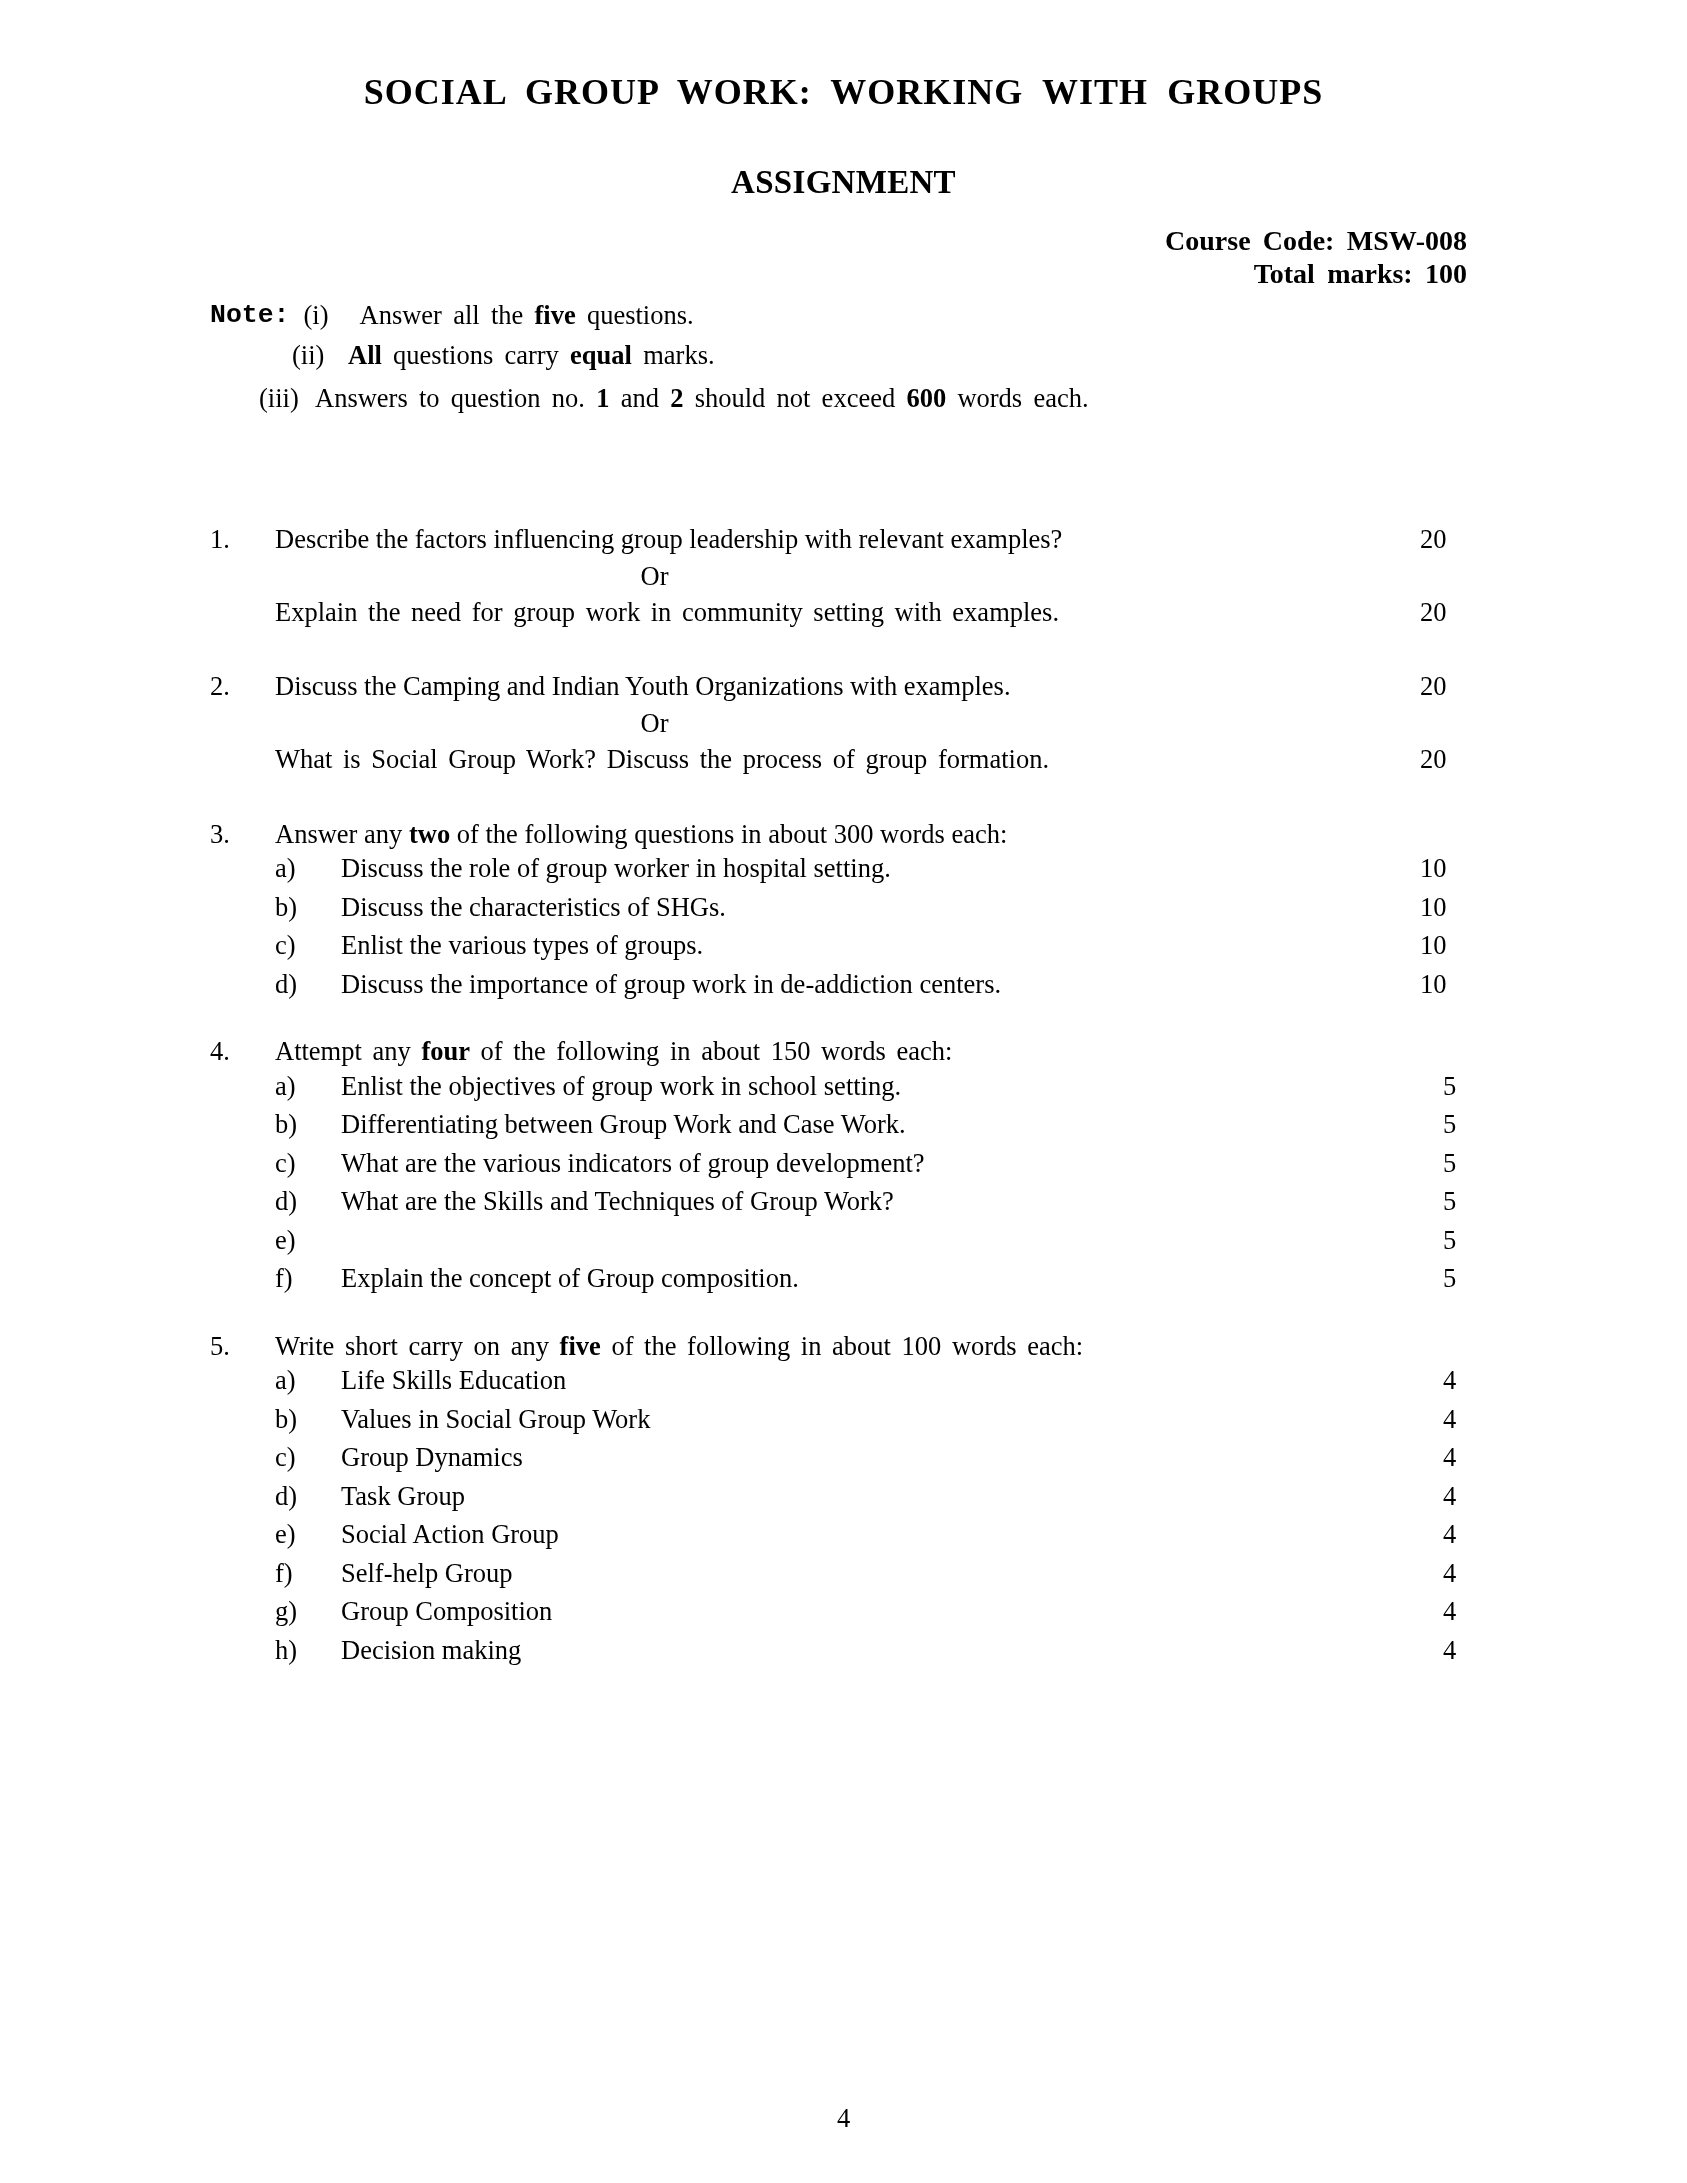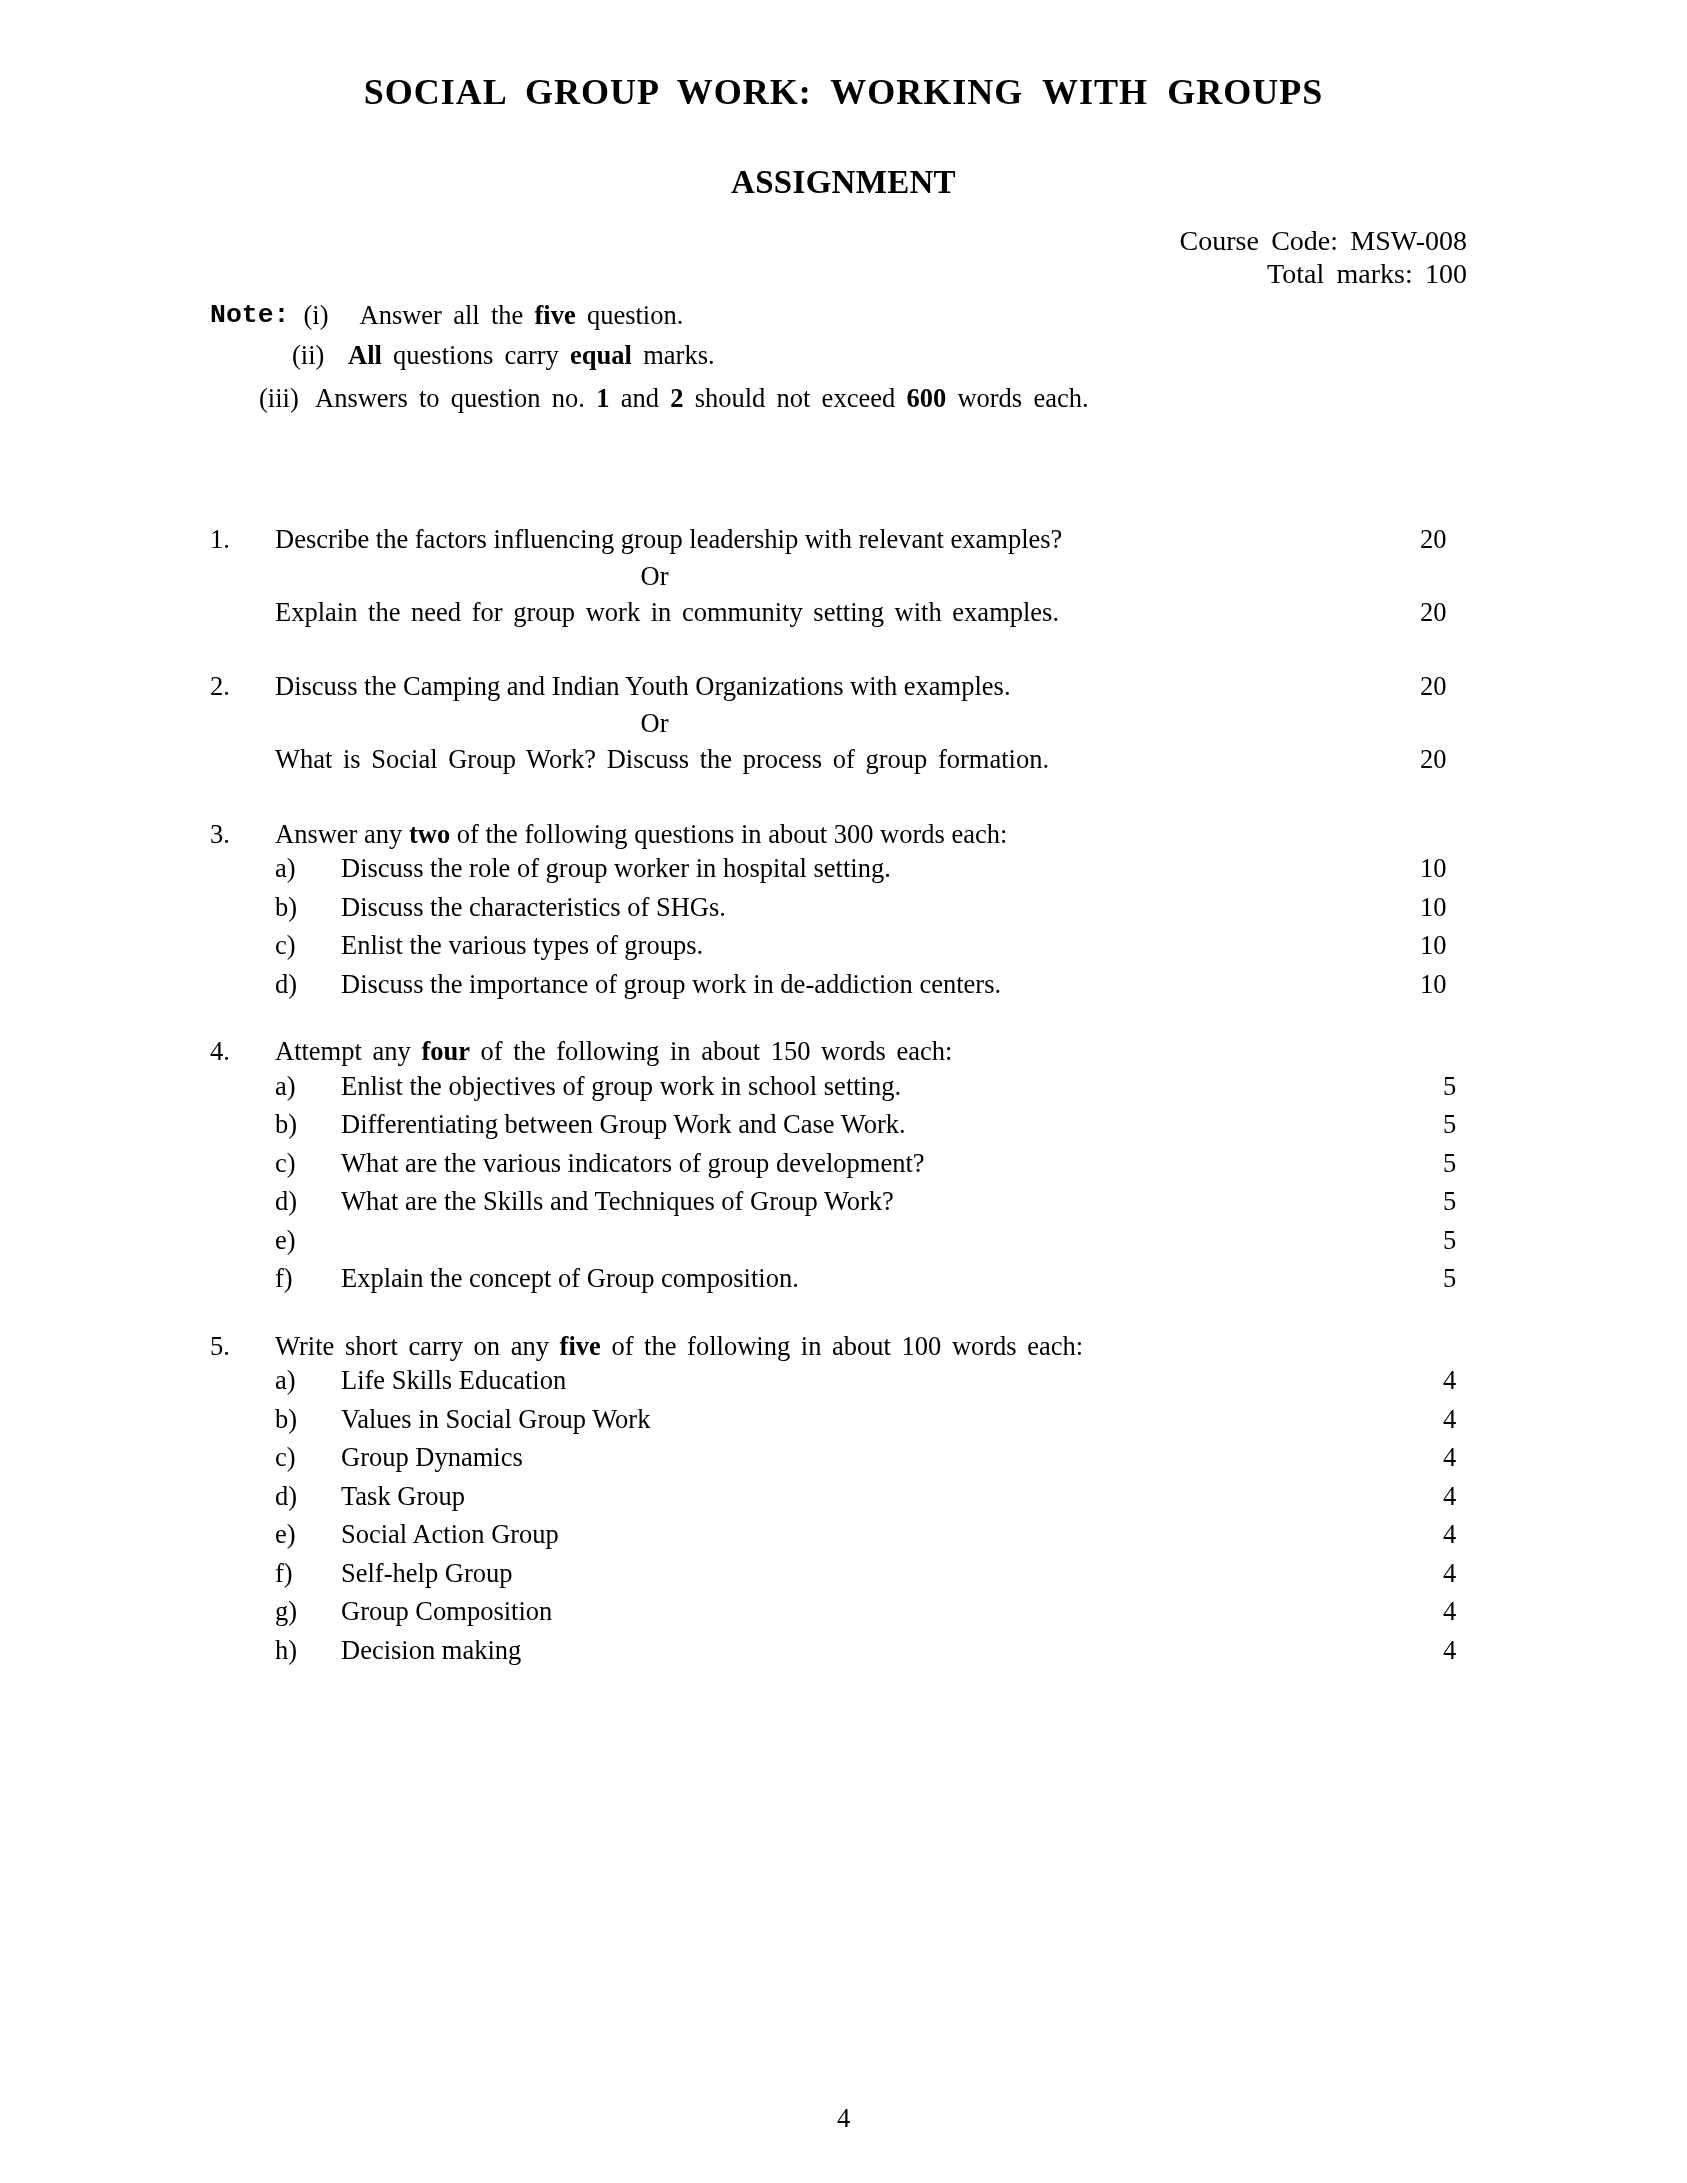--- a/index.html
+++ b/index.html
@@ -47,21 +47,21 @@
     font-size: 33px;
     font-weight: bold;
     letter-spacing: 0.3px;
   }
   .course-meta {
     position: absolute;
     top: 224px;
     right: 177px;
     text-align: right;
     font-size: 28px;
-    font-weight: normal;
+    font-weight: bold;
     line-height: 1.18;
     word-spacing: 5.3px;
   }
   .course-meta div { white-space: nowrap; }
 
   
   .note-block {
     position: absolute;
     top: 302px;
     left: 210px;
@@ -191,21 +191,21 @@
   <div class="course-meta">
     <div>Course  Code:  MSW-008</div>
     <div>Total  marks:  100</div>
   </div>
 
   <div class="note-block">
 
     <div class="note-row r1">
       <span class="note-label">Note:</span>
       <span class="note-num">(i)</span>
-      <span class="note-text"><span>Answer  all  the  </span><b>five</b><span>  question.</span></span>
+      <span class="note-text"><span>Answer  all  the  </span><b>five</b><span>  questions.</span></span>
     </div>
 
     <div class="note-row r2">
       <span class="note-num">(ii)</span>
       <span class="note-text"><b>All</b><span>  questions  carry  </span><b>equal</b><span>  marks.</span></span>
     </div>
 
     <div class="note-row r3">
       <span class="note-num">(iii)</span>
       <span class="note-text"><span>Answers  to  question  no.  </span><b>1</b><span>  and  </span><b>2</b><span>  should  not  exceed  </span><b>600</b><span>  words  each.</span></span>

